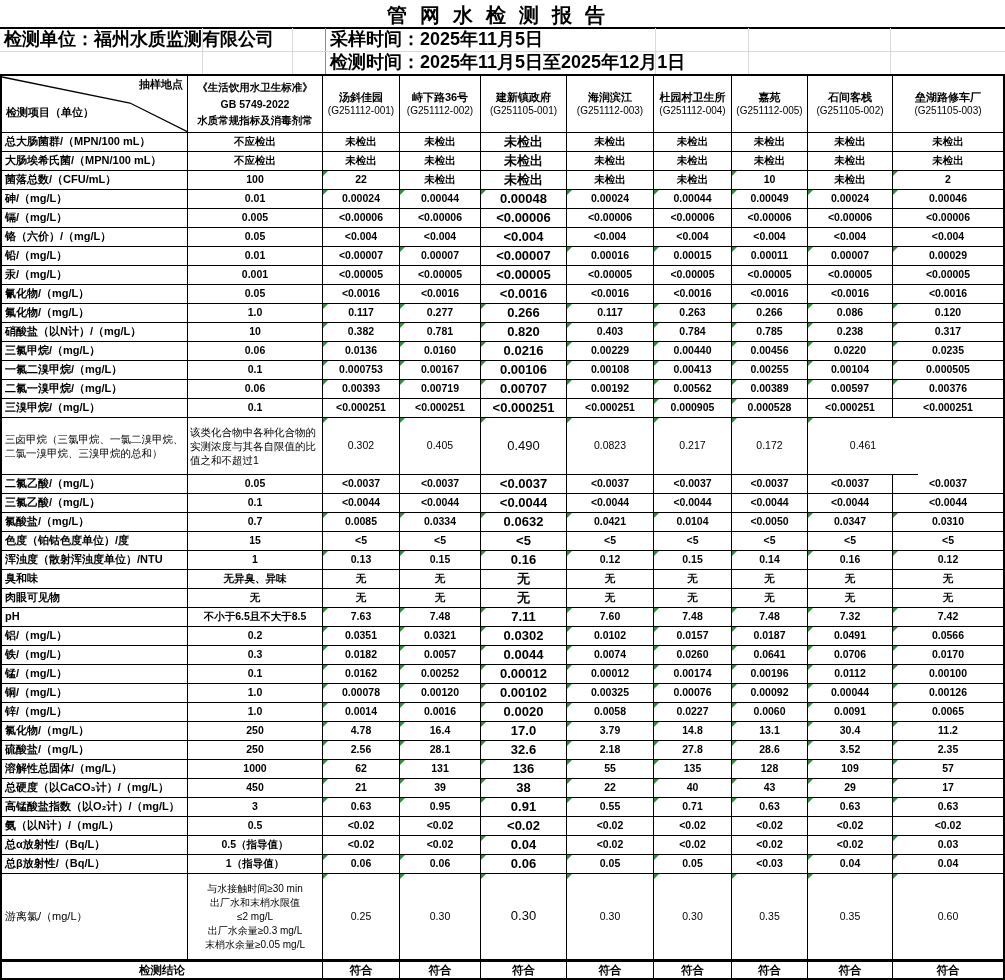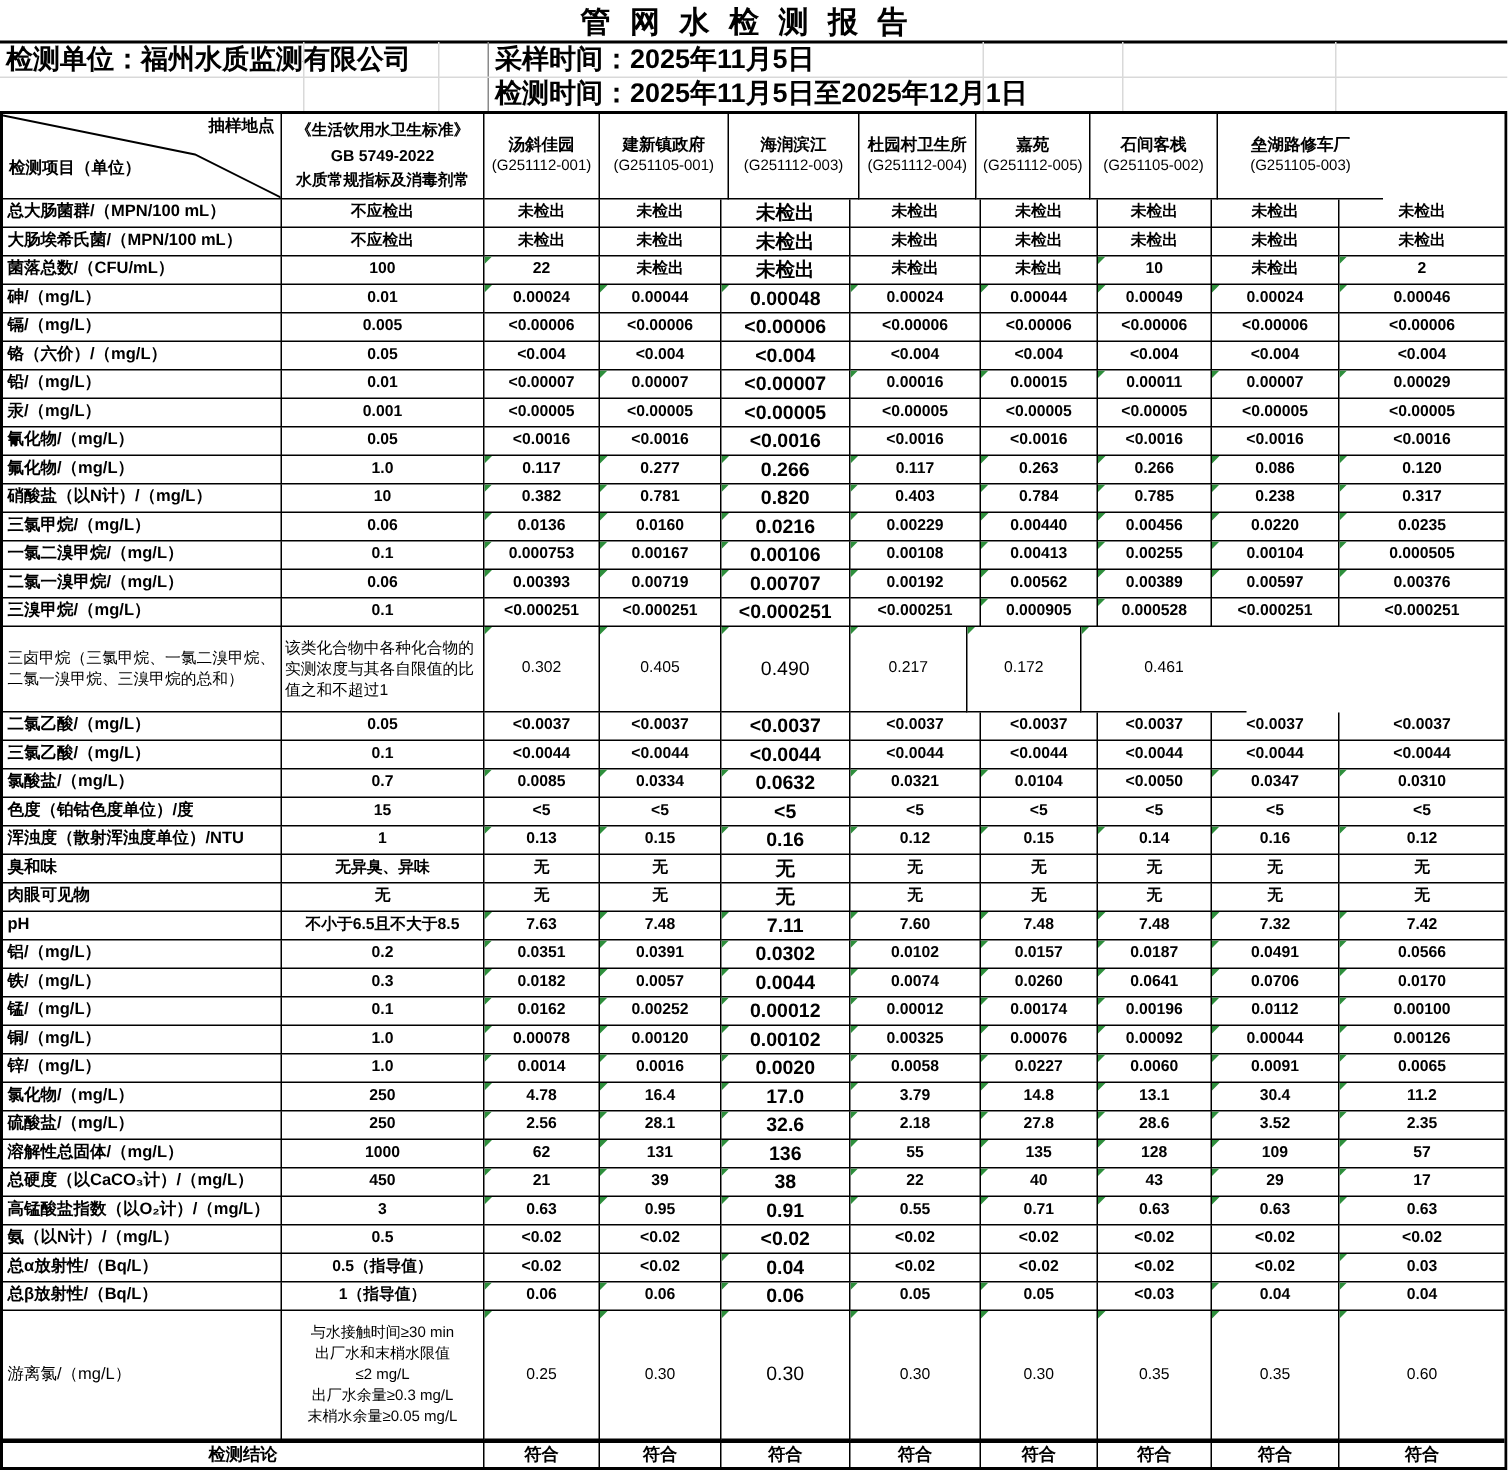--- a/index.html
+++ b/index.html
@@ -84,20 +84,24 @@
       <span class="cb">检测项目（单位）</span>
     </div>
     <div class="cell c1 standard">《生活饮用水卫生标准》
 GB 5749-2022
 水质常规指标及消毒剂常</div>
 
   <div class="cell d0 lochead">
         <div class="locname">汤斜佳园</div>
         <div class="loccode">(G251112-001)</div>
       </div>
+      <div class="cell d1 lochead">
+        <div class="locname">峙下路36号</div>
+        <div class="loccode">(G251112-002)</div>
+      </div>
       <div class="cell d2 lochead">
         <div class="locname">建新镇政府</div>
         <div class="loccode">(G251105-001)</div>
       </div>
       <div class="cell d3 lochead">
         <div class="locname">海润滨江</div>
         <div class="loccode">(G251112-003)</div>
       </div>
       <div class="cell d4 lochead">
         <div class="locname">杜园村卫生所</div>
@@ -604,20 +608,24 @@
         <span>0.302</span>
       </div>
       <div class="cell d1 val">
         <div class="tri" style="border-top-color: rgb(46, 143, 60);"></div>
         <span>0.405</span>
       </div>
       <div class="cell d2 val big">
         <div class="tri" style="border-top-color: rgb(46, 143, 60);"></div>
         <span>0.490</span>
       </div>
+      <div class="cell d3 val">
+        <div class="tri" style="border-top-color: rgb(46, 143, 60);"></div>
+        <span>0.0823</span>
+      </div>
       <div class="cell d4 val">
         <div class="tri" style="border-top-color: rgb(46, 143, 60);"></div>
         <span>0.217</span>
       </div>
       <div class="cell d5 val">
         <div class="tri" style="border-top-color: rgb(46, 143, 60);"></div>
         <span>0.172</span>
       </div>
       <div class="cell d7 val">
         <div class="tri" style="border-top-color: rgb(46, 143, 60);"></div>
@@ -690,21 +698,21 @@
       <div class="cell d1 val">
         <div class="tri" style="border-top-color: rgb(46, 143, 60);"></div>
         <span>0.0334</span>
       </div>
       <div class="cell d2 val big">
         <div class="tri" style="border-top-color: rgb(46, 143, 60);"></div>
         <span>0.0632</span>
       </div>
       <div class="cell d3 val">
         <div class="tri" style="border-top-color: rgb(46, 143, 60);"></div>
-        <span>0.0321</span>
+        <span>0.0421</span>
       </div>
       <div class="cell d4 val">
         <div class="tri" style="border-top-color: rgb(46, 143, 60);"></div>
         <span>0.0104</span>
       </div>
       <div class="cell d5 val">
         <span>&lt;0.0050</span>
       </div>
       <div class="cell d6 val">
         <div class="tri" style="border-top-color: rgb(46, 143, 60);"></div>
@@ -873,21 +881,21 @@
     </div>
     <div class="row r-n">
       <div class="cell c0 lab">铝/（mg/L）</div>
       <div class="cell c1 limit">0.2</div>
       <div class="cell d0 val">
         <div class="tri" style="border-top-color: rgb(46, 143, 60);"></div>
         <span>0.0351</span>
       </div>
       <div class="cell d1 val">
         <div class="tri" style="border-top-color: rgb(46, 143, 60);"></div>
-        <span>0.0391</span>
+        <span>0.0321</span>
       </div>
       <div class="cell d2 val big">
         <div class="tri" style="border-top-color: rgb(46, 143, 60);"></div>
         <span>0.0302</span>
       </div>
       <div class="cell d3 val">
         <div class="tri" style="border-top-color: rgb(46, 143, 60);"></div>
         <span>0.0102</span>
       </div>
       <div class="cell d4 val">

